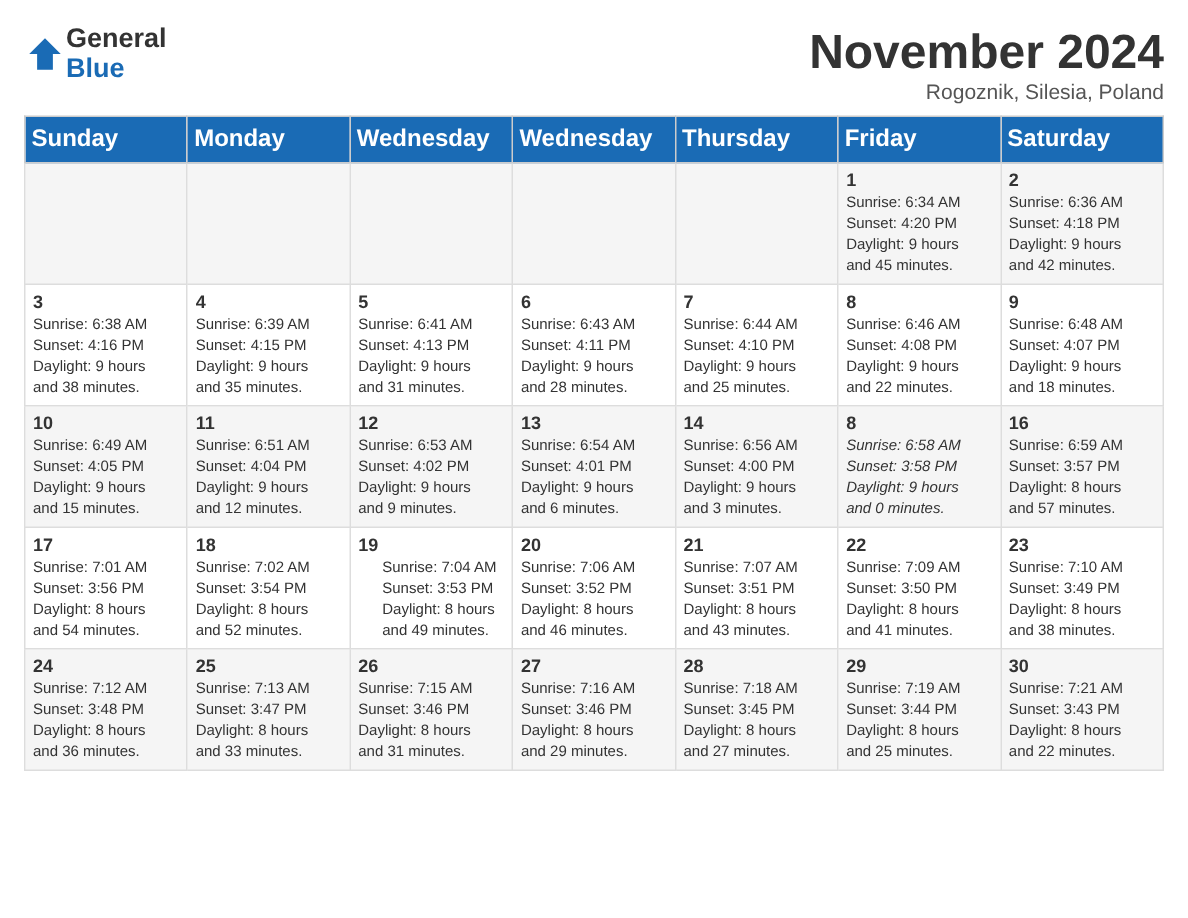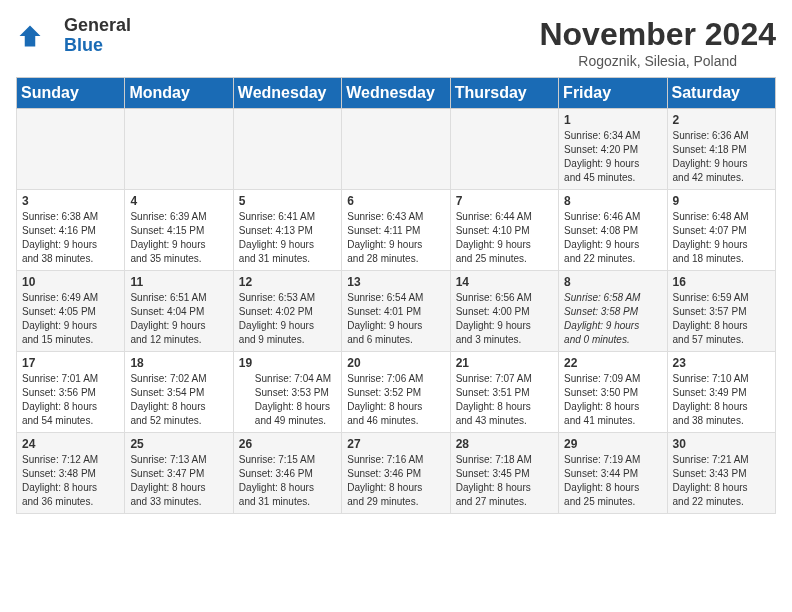--- a/index.html
+++ b/index.html
@@ -12,35 +12,35 @@
     }
     .header {
       display: flex;
       align-items: flex-start;
       justify-content: space-between;
       margin-bottom: 8px;
     }
     .logo {
       display: flex;
       align-items: center;
-      gap: 20px;
+      gap: 0;
     }
     .logo-text {
       font-size: 18px;
       font-weight: bold;
       line-height: 1.1;
     }
     .logo-text .general { color: #333; }
     .logo-text .blue { color: #1a6bb5; }
     .logo-icon {
       width: 28px;
       height: 28px;
     }
     .title-block {
-      text-align: center;
+      text-align: right;
     }
     .month-year {
       font-size: 32px;
       font-weight: bold;
       color: #333;
     }
     .location {
       font-size: 14px;
       color: #555;
     }

